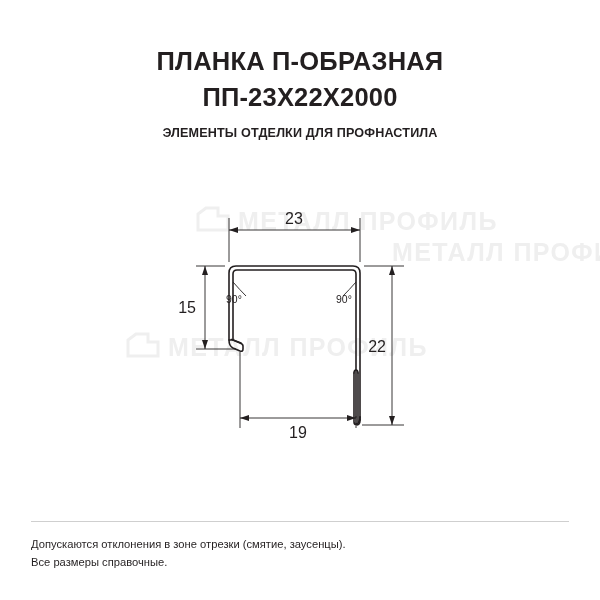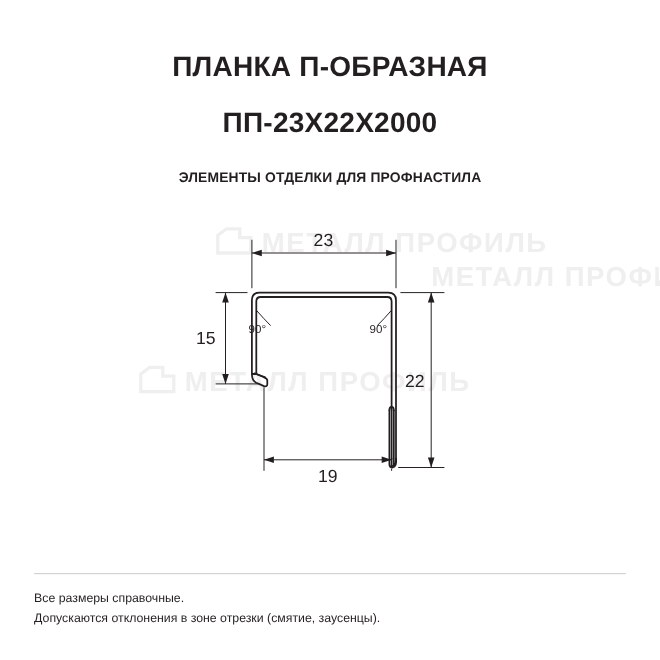--- a/index.html
+++ b/index.html
@@ -33,27 +33,27 @@
     font-weight: bold;
     letter-spacing: 0.2px;
     line-height: 1.22;
     white-space: nowrap;
   }
   .title-sub {
     font-size: 25.5px;
     font-weight: bold;
     letter-spacing: 0.2px;
     line-height: 1.22;
-    margin-top: 20px;
+    margin-top: 5px;
     white-space: nowrap;
   }
   .title-caption {
     font-size: 12.6px;
     font-weight: bold;
-    margin-top: 26px;
+    margin-top: 13px;
     letter-spacing: 0.15px;
     white-space: nowrap;
   }
   .drawing-area {
     position: absolute;
     top: 150px;
     left: 0;
     width: 524px;
     height: 350px;
   }
@@ -218,17 +218,17 @@
       <g stroke="#231f20" stroke-width="0.9" fill="none">
         <path d="M 356 132 Q 349 140 343 146"></path>
       </g>
       <text x="336" y="153" font-family="Liberation Sans, sans-serif" font-size="10.5" fill="#231f20">90°</text>
 
     </svg>
   </div>
 
   <div class="footer-rule"></div>
   <div class="footer">
+    <div class="footer-line">Допускаются отклонения в зоне отрезки (смятие, заусенцы).</div>
     <div class="footer-line">Все размеры справочные.</div>
-    <div class="footer-line">Допускаются отклонения в зоне отрезки (смятие, заусенцы).</div>
   </div>
 
 </div>
 
 </body></html>

